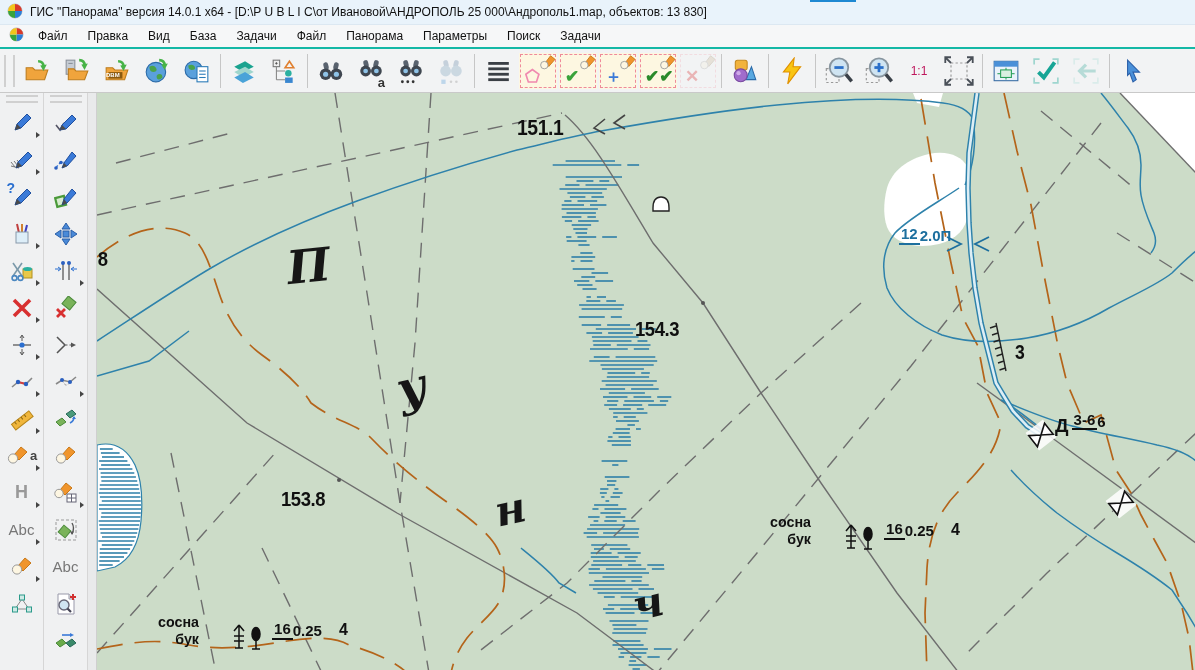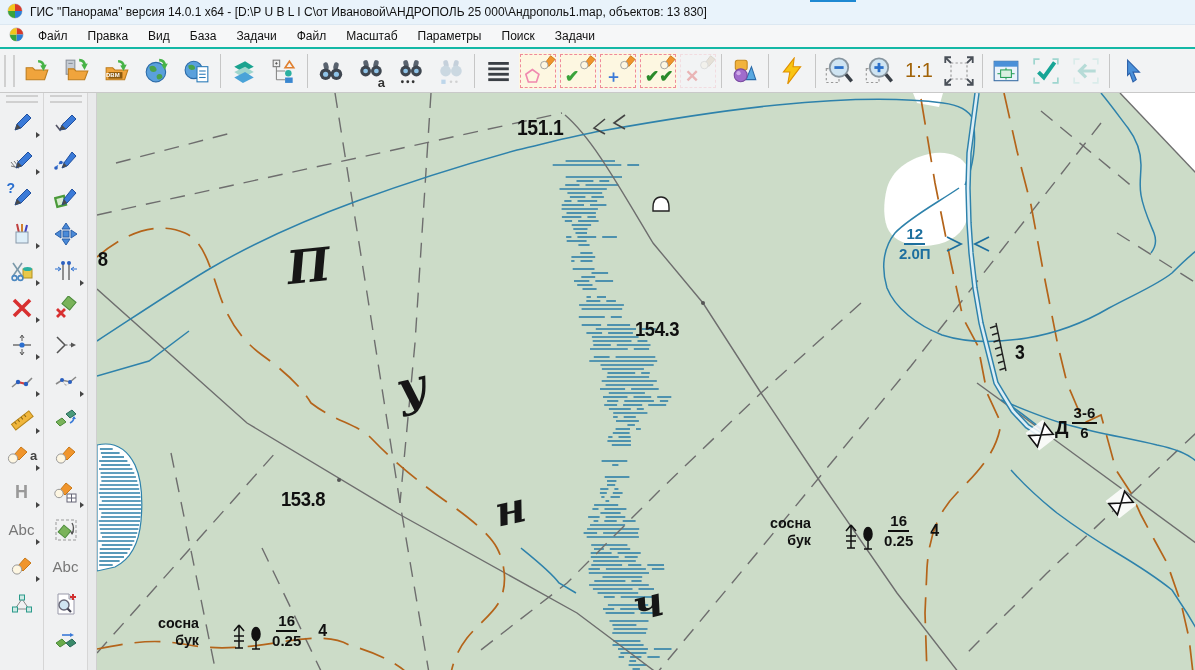--- a/index.html
+++ b/index.html
@@ -34,21 +34,21 @@
   .sbtn .corner{position:absolute;right:2px;bottom:3px;width:0;height:0;
     border-left:4px solid #444;border-top:3px solid transparent;border-bottom:3px solid transparent;}
   .sbtn .txt{font-weight:bold;color:#666;}
   .splitter{width:8px;background:#e9eaeb;border-right:1px solid #cfcfcf;flex-shrink:0;}
   
   .map{position:relative;width:1099px;height:580px;background:#ccdcc8;overflow:hidden;}
   .map svg.base{position:absolute;left:0;top:0;}
   .mlabel{position:absolute;white-space:nowrap;color:#101010;}
   .elev{font-weight:bold;font-size:20px;letter-spacing:-.5px;transform:scaleX(.88);transform-origin:left center;}
   .place{font-family:"DejaVu Serif",serif;font-style:italic;font-weight:bold;color:#161616;}
-  .frac{display:inline-flex;flex-direction:column;align-items:center;font-weight:bold;line-height:1.05;}
+  .frac{display:inline-flex;align-items:center;font-weight:bold;line-height:1.05;}
   .frac .num{border-bottom:2px solid currentColor;padding:0 2px 1px 2px;}
   .frac .den{padding-top:1px;}
   .canal-note{color:#1d6f9e;font-size:15px;}
   .dam-note{display:flex;align-items:center;gap:3px;font-weight:bold;font-size:15px;}
   .dam-note .bigletter{font-size:19px;margin-top:10px;}
   .forest{display:flex;align-items:center;gap:17px;font-weight:bold;font-size:15px;}
   .forest .species{text-align:right;line-height:1.15;transform:scaleX(.95);}
 </style>
 </head>
 <body>
@@ -76,21 +76,21 @@
       <path d="M8,8 L8,15 A7,7 0 0 1 1,8 Z" fill="#3aa33a"></path>
       <path d="M8,8 L1,8 A7,7 0 0 1 8,1 Z" fill="#f2c51a"></path>
     </svg>
   </span>
   <span class="menu-item">Файл</span>
   <span class="menu-item">Правка</span>
   <span class="menu-item">Вид</span>
   <span class="menu-item">База</span>
   <span class="menu-item">Задачи</span>
   <span class="menu-item">Файл</span>
-  <span class="menu-item">Масштаб</span>
+  <span class="menu-item">Панорама</span>
   <span class="menu-item">Параметры</span>
   <span class="menu-item">Поиск</span>
   <span class="menu-item">Задачи</span>
 </div>
 
 <div class="toolbar">
   <div class="grip"></div>
 
   <div class="tbtn">
     <svg width="26" height="26" viewBox="0 0 24 24">
@@ -292,21 +292,21 @@
   <div class="tbtn">
     <svg width="30" height="30" viewBox="0 0 26 26">
       <rect x="2" y="11" width="11" height="12" fill="none" stroke="#999" stroke-dasharray="2 2"></rect>
       <circle cx="13" cy="10" r="8" fill="#cfe4f2" stroke="#88959f" stroke-width="1.6"></circle>
       <line x1="9" y1="10" x2="17" y2="10" stroke="#2a6fc9" stroke-width="2.4"></line>
       <line x1="13" y1="6" x2="13" y2="14" stroke="#2a6fc9" stroke-width="2.4"></line>
       <line x1="19" y1="16" x2="24" y2="22" stroke="#3a4048" stroke-width="3"></line>
     </svg>
   </div>
   <div class="tbtn">
-    <span style="font-size:20px;color:#a16207;">1:1</span>
+    <span style="font-size:12px;color:#be185d;">1:1</span>
   </div>
   <div class="tbtn">
     <svg width="32" height="32" viewBox="0 0 28 28">
       <rect x="7" y="7" width="14" height="14" fill="none" stroke="#999" stroke-dasharray="2 2"></rect>
       <g stroke="#4a5058" stroke-width="1.6" fill="none">
         <path d="M7,7 L2,2 M2,7 V2 H7"></path>
           <path d="M21,7 L26,2 M21,2 H26 V7"></path>
         <path d="M21,21 L26,26 M26,21 V26 H21"></path>
           <path d="M7,21 L2,26 M7,26 H2 V21"></path>
       </g>

